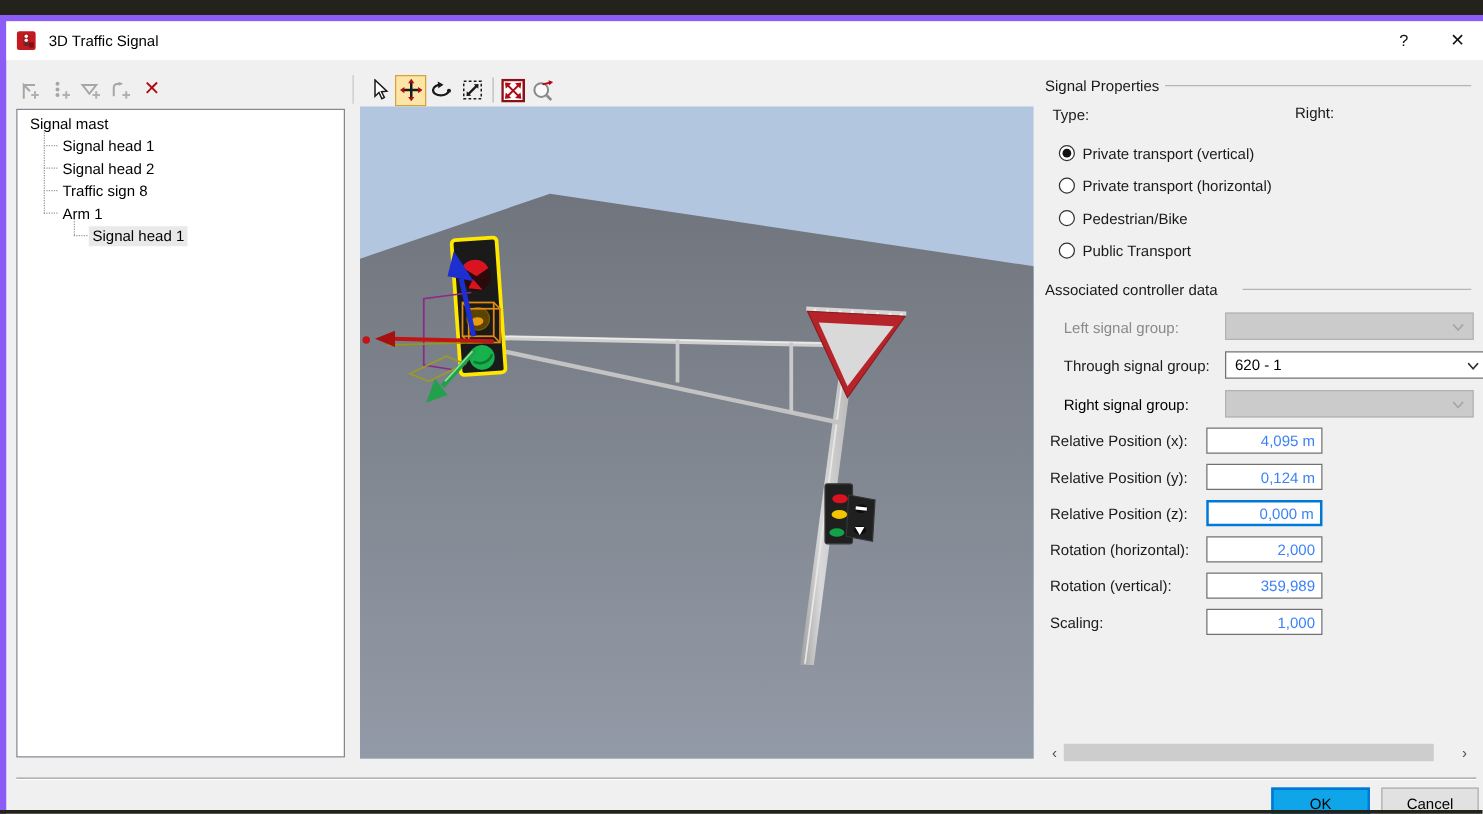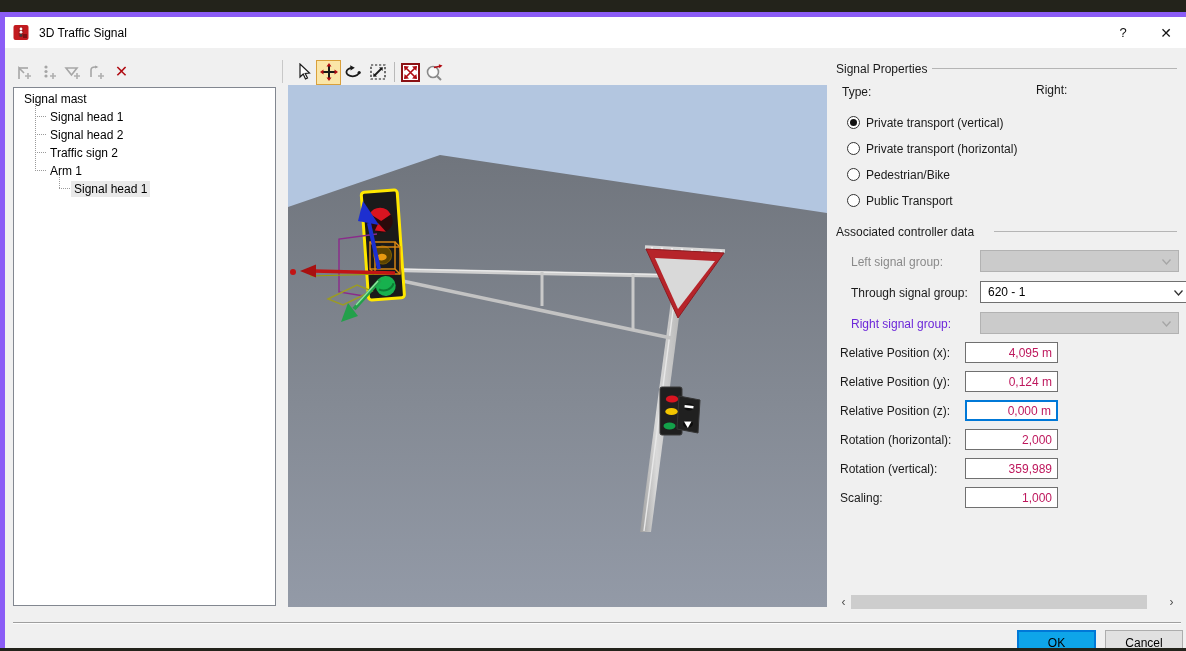--- a/index.html
+++ b/index.html
@@ -35,21 +35,21 @@
   .rp-label{position:absolute;font-size:12px;color:#1a1a1a;white-space:nowrap;}
   .sec-line{position:absolute;height:1px;background:#b5b5b5;}
   .radio{position:absolute;width:13px;height:13px;border:1px solid #333;border-radius:50%;background:#fff;box-sizing:border-box;}
   .radio.on::after{content:"";position:absolute;left:2px;top:2px;width:7px;height:7px;border-radius:50%;background:#111;}
   .combo{position:absolute;height:22px;box-sizing:border-box;font-size:12px;display:flex;align-items:center;padding-left:7px;color:#000;}
   .combo .chev{position:absolute;right:7px;top:8px;width:9px;height:6px;}
   .combo.enabled{background:#fff;border:1px solid #707070;}
   .combo.gray{background:#dcdcdc;border:1px solid #8a8a8a;}
   .combo.disabled{background:#cbcbcb;border:1px solid #b2b2b2;color:#888;}
   .num-field{position:absolute;width:93px;height:21px;box-sizing:border-box;border:1px solid #707070;background:#fff;
-    font-family:"Liberation Sans","DejaVu Sans",sans-serif;font-size:12px;text-align:right;padding:0 5px 0 2px;color:#be185d;}
+    font-family:"Liberation Sans","DejaVu Sans",sans-serif;font-size:12px;text-align:right;padding:0 5px 0 2px;color:#3b82f6;}
   .num-field.focused{border:2px solid #0078d7;}
   
   .hscroll{position:absolute;left:831px;top:577px;width:343px;height:16px;background:#f0f0f0;}
   .hs-arrow{position:absolute;top:0;width:15px;height:16px;color:#505050;font-size:12px;line-height:16px;text-align:center;}
   .hs-thumb{position:absolute;left:15px;top:1px;width:296px;height:14px;background:#cdcdcd;}
   
   .foot-sep{position:absolute;left:8px;top:605px;width:1168px;height:1px;background:#9f9f9f;box-shadow:0 1px 0 #fdfdfd;}
   .btn{position:absolute;top:613px;height:25px;box-sizing:border-box;font-size:12px;display:flex;align-items:center;justify-content:center;color:#000;}
   .btn.ok{left:1012px;width:79px;background:#0ea5e9;border:2px solid #0078d7;}
   .btn.cancel{left:1100px;width:78px;background:#e1e1e1;border:1px solid #adadad;}
@@ -172,21 +172,21 @@
     <div class="tln v" style="left:21px;top:13px;height:70px;"></div>
     <div class="tln h" style="left:21px;top:28px;width:11px;"></div>
     <div class="tln h" style="left:21px;top:46px;width:11px;"></div>
     <div class="tln h" style="left:21px;top:64px;width:11px;"></div>
     <div class="tln h" style="left:21px;top:82px;width:11px;"></div>
     <div class="tln v" style="left:45px;top:87px;height:13px;"></div>
     <div class="tln h" style="left:45px;top:100px;width:11px;"></div>
     <div class="tree-row" style="left:7px;top:3px;"><span>Signal mast</span></div>
     <div class="tree-row" style="left:33px;top:21px;"><span>Signal head 1</span></div>
     <div class="tree-row" style="left:33px;top:39px;"><span>Signal head 2</span></div>
-    <div class="tree-row" style="left:33px;top:57px;"><span>Traffic sign 2</span></div>
+    <div class="tree-row" style="left:33px;top:57px;"><span>Traffic sign 8</span></div>
     <div class="tree-row" style="left:33px;top:75px;"><span>Arm 1</span></div>
     <div class="tree-row sel" style="left:57px;top:93px;"><span>Signal head 1</span></div>
   </div>
 
   <div class="viewport">
     <svg width="539" height="522" viewBox="0 0 539 522">
       <defs>
         <linearGradient id="gGround" x1="0" y1="0" x2="0" y2="1">
           <stop offset="0" stop-color="#70757d"></stop>
             <stop offset="0.55" stop-color="#848a94"></stop>
@@ -310,21 +310,21 @@
   </div>
 
   <div class="rp-label" style="left:846px;top:269px;">Through signal group:</div>
   <div class="combo enabled" style="left:975px;top:264px;width:211px;">
     <span>620 - 1</span>
     <svg class="chev" viewBox="0 0 9 6">
         <polyline points="0.5,0.5 4.5,5 8.5,0.5" fill="none" stroke="#333" stroke-width="1.3"></polyline>
       </svg>
   </div>
 
-  <div class="rp-label" style="left:846px;top:300px;color:#6d28d9;">Right signal group:</div>
+  <div class="rp-label" style="left:846px;top:300px;color:#000000;">Right signal group:</div>
   <div class="combo disabled" style="left:975px;top:295px;width:199px;">
     <span></span>
     <svg class="chev" viewBox="0 0 9 6">
         <polyline points="0.5,0.5 4.5,5 8.5,0.5" fill="none" stroke="#a5a5a5" stroke-width="1.3"></polyline>
       </svg>
   </div>
 
   <div class="rp-label" style="left:835px;top:329px;">Relative Position (x):</div>
   <input class="num-field" style="left: 960px; top: 325px;" readonly="" value="4,095 m">
   <div class="rp-label" style="left:835px;top:358px;">Relative Position (y):</div>

